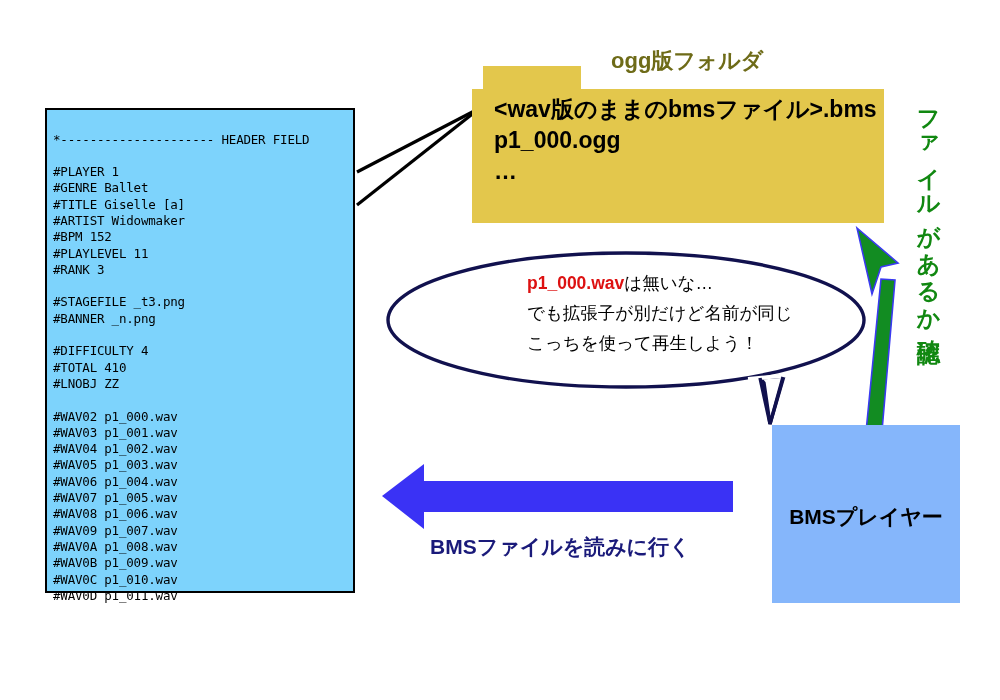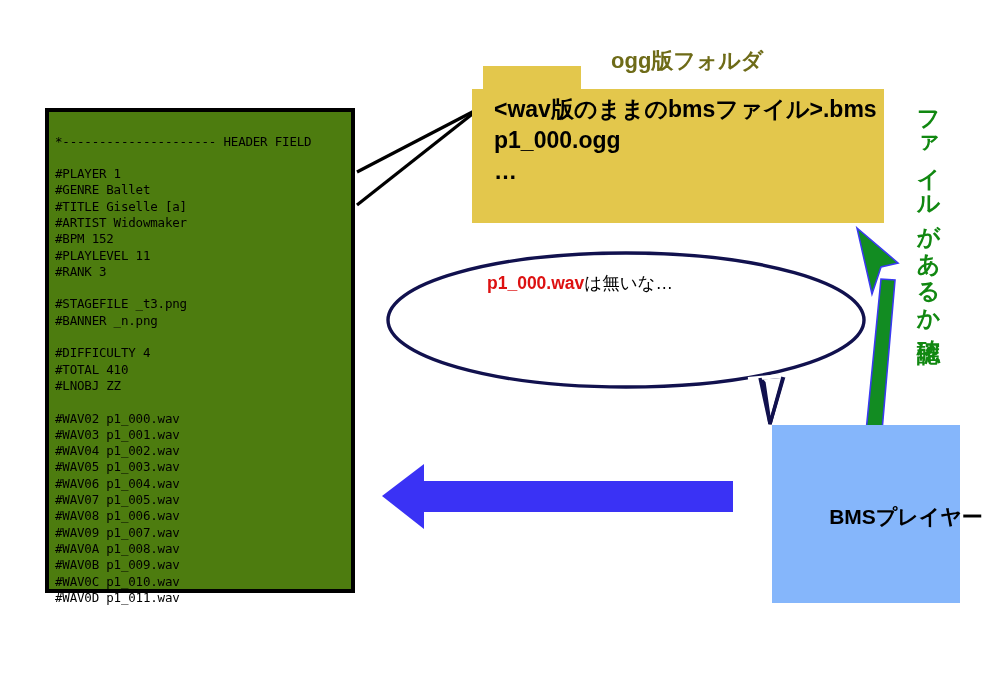--- a/index.html
+++ b/index.html
@@ -28,22 +28,22 @@
     pointer-events: none;
   }
 
   
   .header-box {
     position: absolute;
     left: 45px;
     top: 108px;
     width: 310px;
     height: 485px;
-    border: 4px solid #000000;
-    background: #4d7c0f;
+    border: 2px solid #000000;
+    background: #7dd3fc;
     box-sizing: border-box;
   }
   .code {
     position: absolute;
     left: 6px;
     top: 9px;
     width: 300px;
     font-family: "DejaVu Sans Mono", "Liberation Mono", monospace;
     font-size: 12.5px;
     line-height: 16.3px;
@@ -120,20 +120,21 @@
     white-space: nowrap;
   }
   .bubble-text .red {
     color: #dd1111;
   }
   .bubble-text .plain {
     font-weight: normal;
   }
   .bubble-line {
     height: 30px;
+    margin-left: 40px;
   }
 
   
   .player-box {
     position: absolute;
     left: 772px;
     top: 425px;
     width: 188px;
     height: 178px;
     background: #85b6fb;
@@ -141,21 +142,20 @@
   .player-label {
     position: absolute;
     left: 0;
     top: 78px;
     width: 188px;
     text-align: center;
     font-size: 21px;
     font-weight: bold;
     color: #000000;
     white-space: nowrap;
-    padding-left: 40px;
   }
 
   
   .blue-arrow-label {
     position: absolute;
     left: 430px;
     top: 533px;
     font-size: 21px;
     font-weight: bold;
     color: #1a1a7a;
@@ -229,20 +229,23 @@
   <div class="folder-lines">
       <div>&lt;wav版のままのbmsファイル&gt;.bms</div>
       <div>p1_000.ogg</div>
       <div>…</div>
     </div>
 
   <div class="vertical-note">ファイルがあるか確認</div>
 
   <div class="bubble-text">
       <div class="bubble-line"><span class="red">p1_000.wav</span><span class="plain">は無いな…</span></div>
+      <div class="bubble-line"><span class="plain">でも拡張子が別だけど名前が同じ</span></div>
+      <div class="bubble-line"><span class="plain">こっちを使って再生しよう！</span></div>
     </div>
 
   <div class="player-box">
     <div class="player-label">BMSプレイヤー</div>
   </div>
 
+  <div class="blue-arrow-label">BMSファイルを読みに行く</div>
 
 </div>
 
 </body></html>

